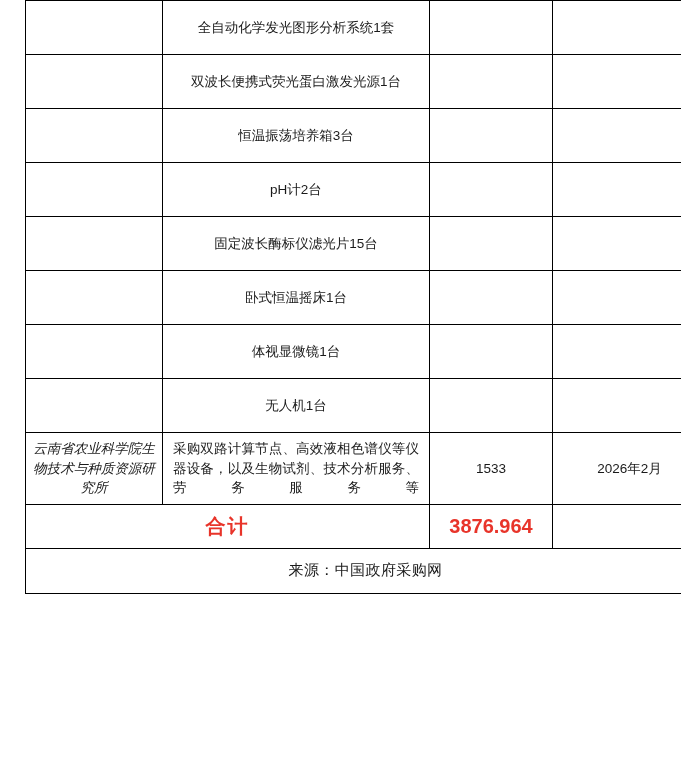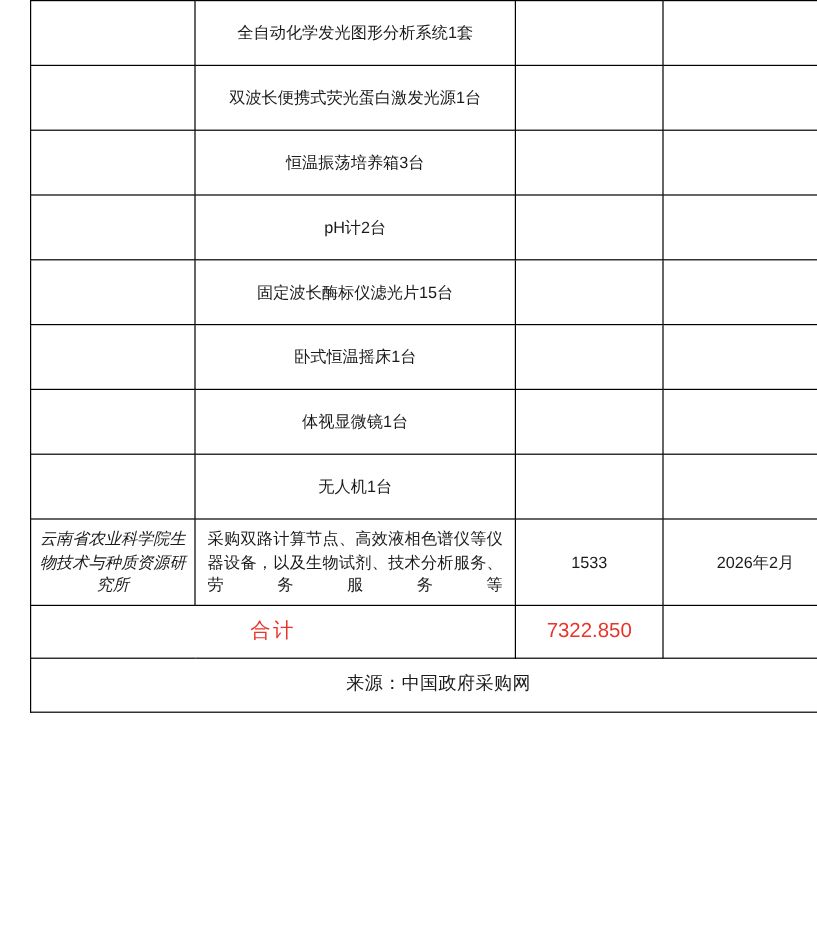--- a/index.html
+++ b/index.html
@@ -62,23 +62,23 @@
   }
   td.item-row {
     height: 54px;
   }
   .blank-cell {
     border: 1px solid #000000;
   }
   
   tr.total-row td {
     height: 44px;
-    font-weight: normal;
+    font-weight: bold;
     color: #e8342a;
-    font-size: 17px;
+    font-size: 20px;
   }
   tr.total-row td.total-label {
     letter-spacing: 2px;
   }
   tr.total-row td.total-blank {
     color: #e8342a;
   }
   
   .footer {
     width: 681px;
@@ -170,21 +170,21 @@
 
       <tr>
         <td class="col-unit">云南省农业科学院生物技术与种质资源研究所</td>
         <td class="col-content justify">采购双路计算节点、高效液相色谱仪等仪器设备，以及生物试剂、技术分析服务、劳务服务等</td>
         <td>1533</td>
         <td>2026年2月</td>
       </tr>
 
       <tr class="total-row">
         <td class="total-label" colspan="2">合计</td>
-        <td class="total-blank">7322.850</td>
+        <td class="total-blank">3876.964</td>
         <td class="total-blank"></td>
       </tr>
 
     </tbody>
   </table>
 
   <div class="footer">
     <div>来源：中国政府采购网</div>
   </div>
 

